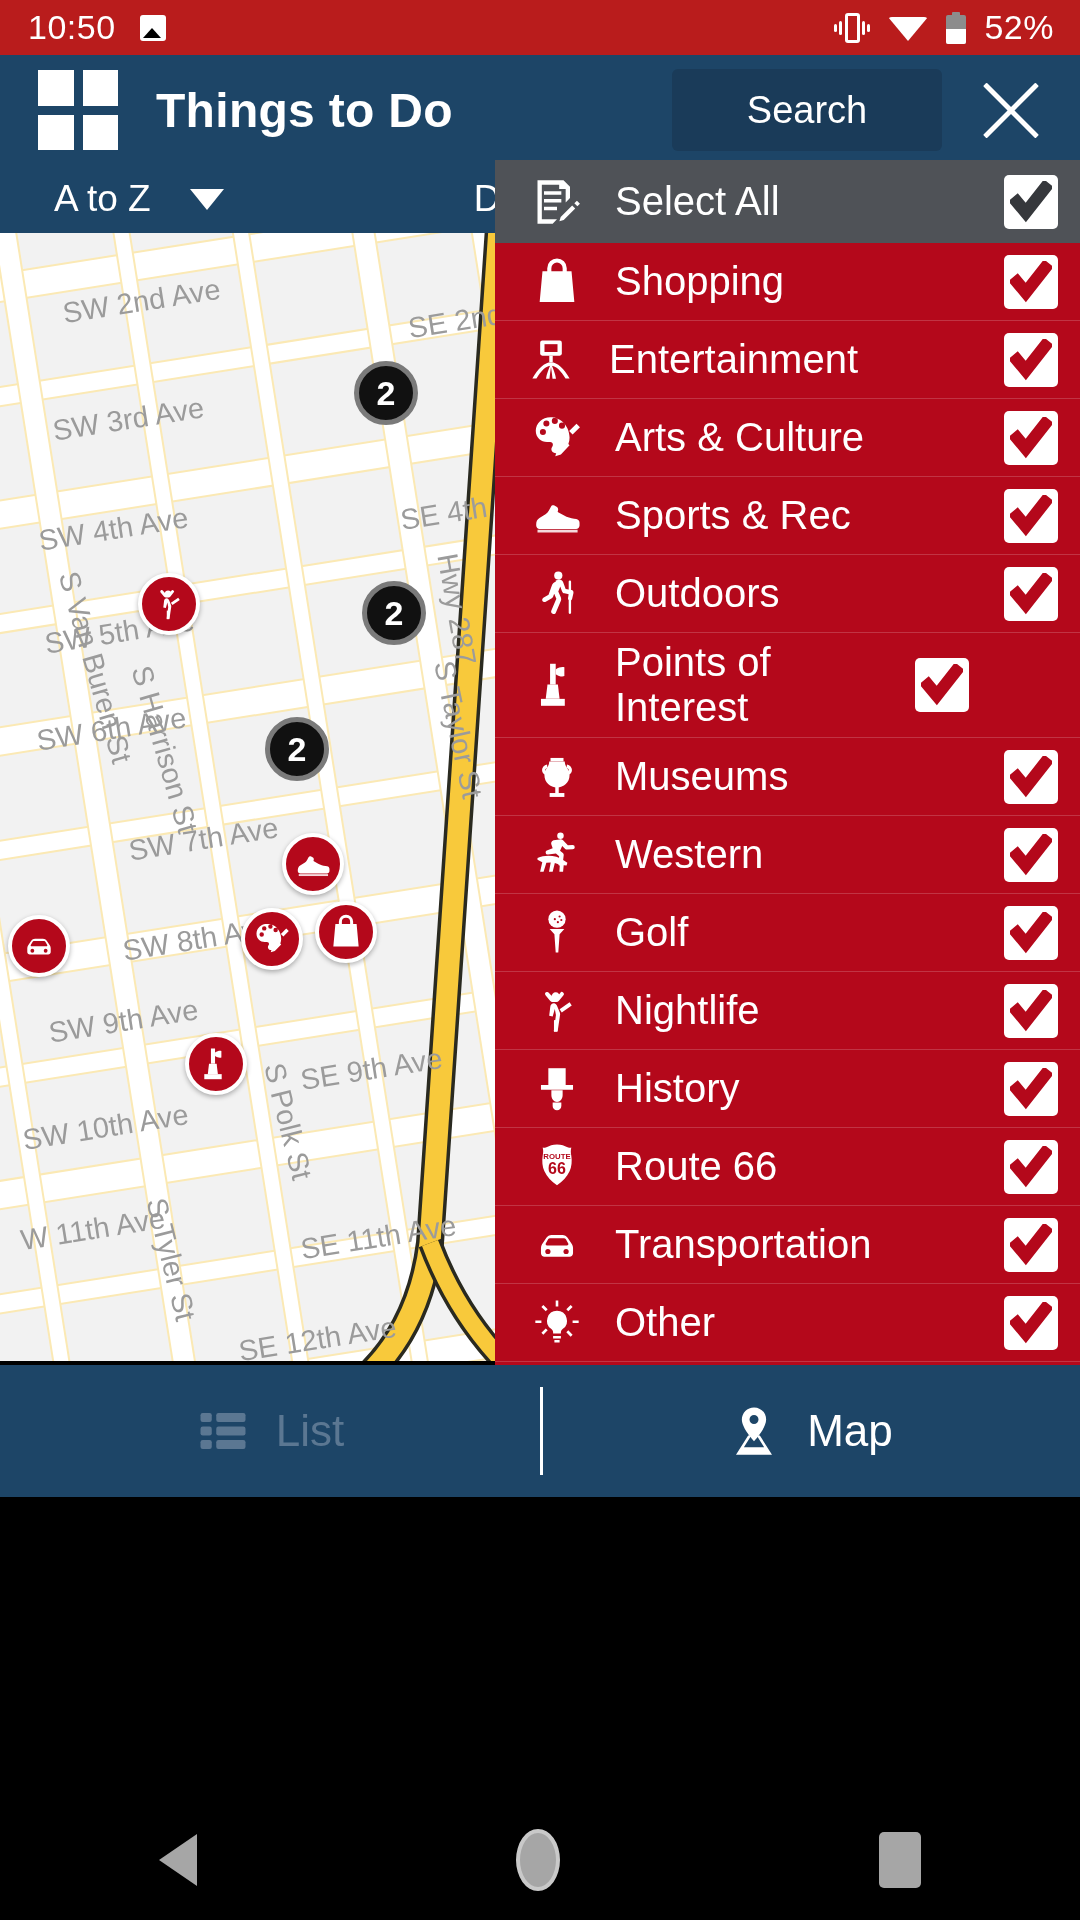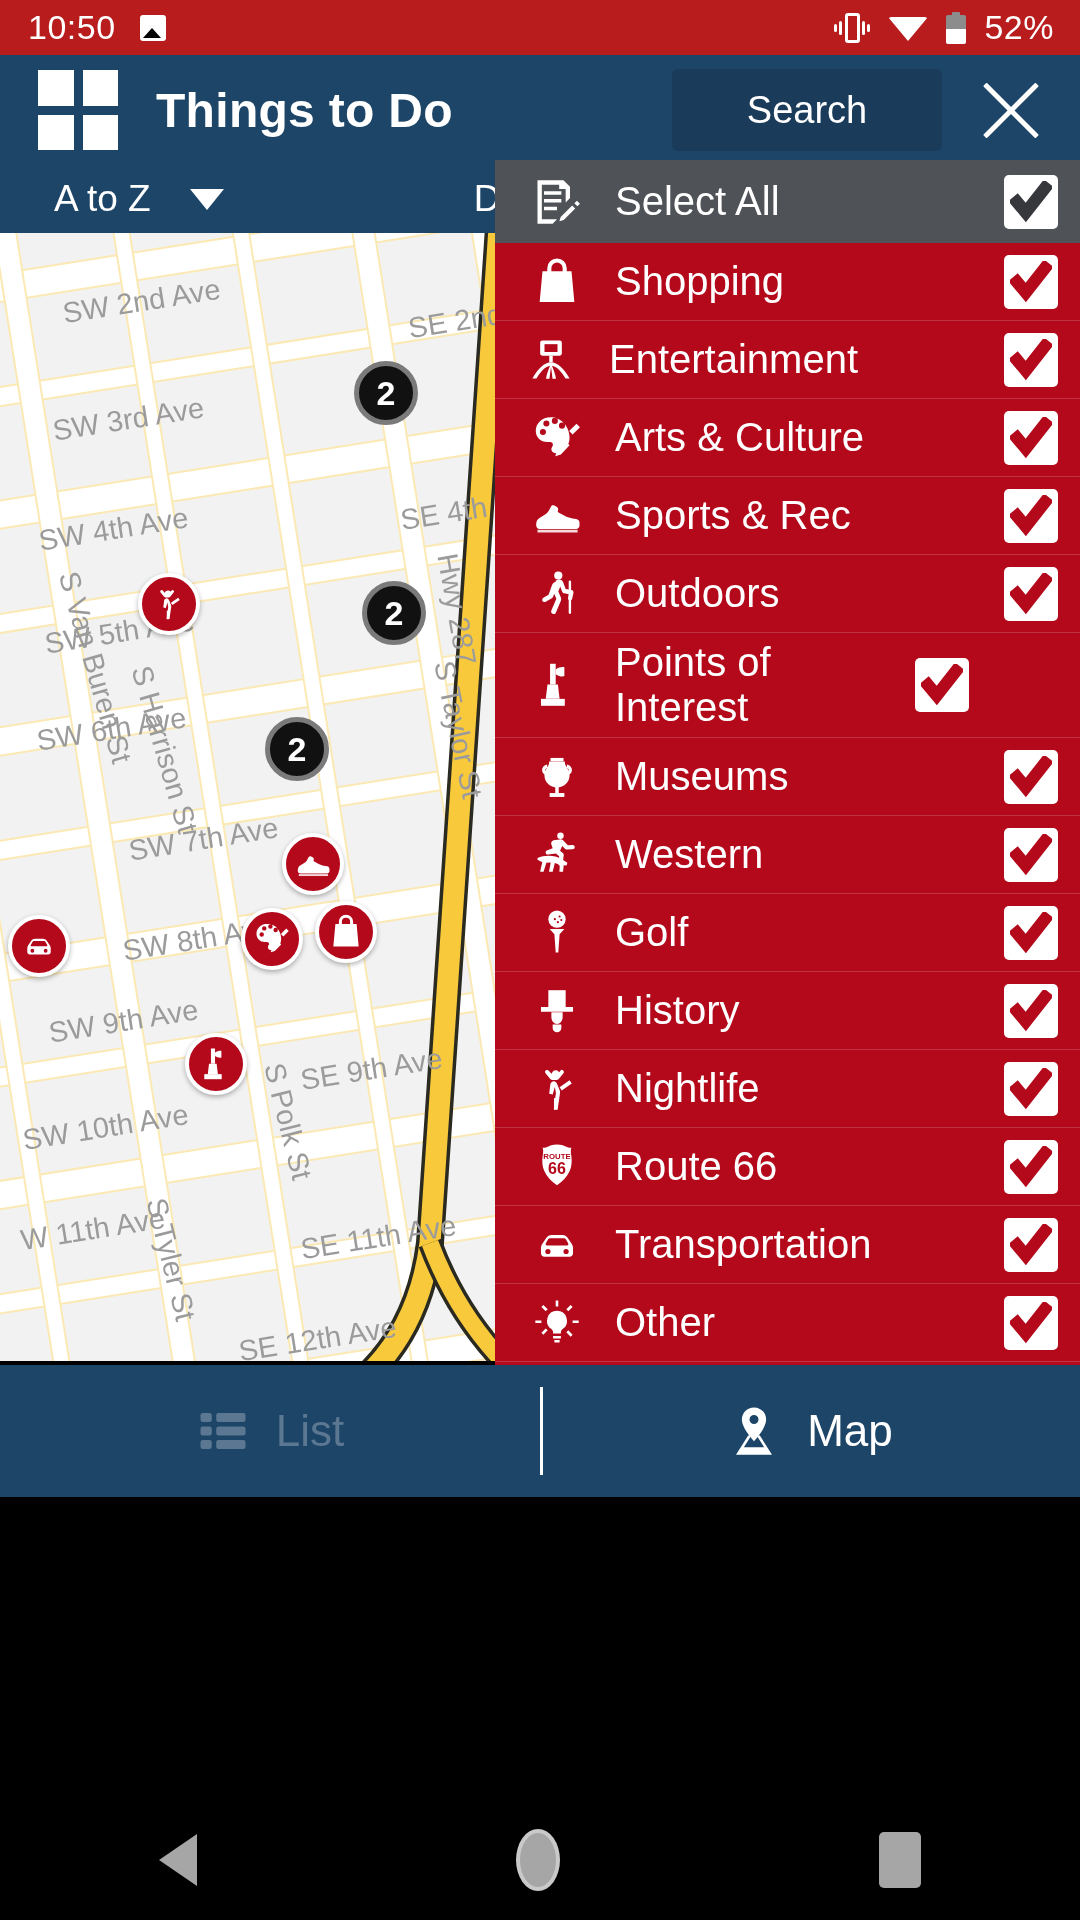--- a/index.html
+++ b/index.html
@@ -485,44 +485,44 @@
           <div class="flabel">Golf</div>
           <div class="checkbox">
             <svg viewBox="0 0 24 24">
               <polyline class="ck-red" points="4,12 9,18 20,4"></polyline>
             </svg>
           </div>
         </div>
         <div class="filter-row" style="height: 78px;">
           <div class="ficon">
             <svg viewBox="0 0 24 24">
-              <path d="M8 2.4h8v7.8H8z"></path>
-              <path d="M4.6 10.2h14.8v2.2H4.6z"></path>
-              <path d="M9.4 12.6h5.2v2.2c0 1.8-1.2 3.2-2.6 3.2s-2.6-1.4-2.6-3.2z"></path>
-              <path d="M10 18.2h4v1.6a2 2 0 0 1-4 0z"></path>
-            </svg>
-          </div>
-          <div class="flabel">History</div>
-          <div class="checkbox">
-            <svg viewBox="0 0 24 24">
-              <polyline class="ck-red" points="4,12 9,18 20,4"></polyline>
-            </svg>
-          </div>
-        </div>
-        <div class="filter-row" style="height: 78px;">
-          <div class="ficon">
-            <svg viewBox="0 0 24 24">
               <circle cx="11.4" cy="5.4" r="2"></circle>
               <path d="M7.4 3.2a.9.9 0 0 0-.7 1.5l2.1 2.6c.3.4.8.6 1.3.6h1.6c.5 0 .9-.2 1.2-.6l2-2.5a.9.9 0 1 0-1.4-1.1l-1.7 2.1h-1.6L8.2 3.6a.9.9 0 0 0-.8-.4z"></path>
               <path d="M10.6 8.4c-.9 0-1.6.7-1.7 1.6l-.5 4.2 1.6.3 1-3.4.5 2.8-1 7.4h1.8l1.1-7.4c.1-.5 0-1-.2-1.4l-1-2.5c-.3-.9-1-1.6-1.6-1.6z"></path>
               <path d="M13.2 11.2 17.8 8l1 1.5-4.6 3.2z"></path>
               <path d="M10.6 16.2h1.6v5.4h-1.6z"></path>
             </svg>
           </div>
           <div class="flabel">Nightlife</div>
+          <div class="checkbox">
+            <svg viewBox="0 0 24 24">
+              <polyline class="ck-red" points="4,12 9,18 20,4"></polyline>
+            </svg>
+          </div>
+        </div>
+        <div class="filter-row" style="height: 78px;">
+          <div class="ficon">
+            <svg viewBox="0 0 24 24">
+              <path d="M8 2.4h8v7.8H8z"></path>
+              <path d="M4.6 10.2h14.8v2.2H4.6z"></path>
+              <path d="M9.4 12.6h5.2v2.2c0 1.8-1.2 3.2-2.6 3.2s-2.6-1.4-2.6-3.2z"></path>
+              <path d="M10 18.2h4v1.6a2 2 0 0 1-4 0z"></path>
+            </svg>
+          </div>
+          <div class="flabel">History</div>
           <div class="checkbox">
             <svg viewBox="0 0 24 24">
               <polyline class="ck-red" points="4,12 9,18 20,4"></polyline>
             </svg>
           </div>
         </div>
         <div class="filter-row" style="height: 78px;">
           <div class="ficon">
             <svg viewBox="0 0 24 24">
               <path d="M12 1.6c2 0 3.6.6 4.6 1.2.7.5 1.4.4 2 .2-.3 1.2-.3 2.4 0 3.8.4 2.4.2 5-.8 7.2-1.2 2.6-3.2 4.8-5.8 6.4-2.6-1.6-4.6-3.8-5.8-6.4-1-2.2-1.2-4.8-.8-7.2.3-1.4.3-2.6 0-3.8.6.2 1.3.3 2-.2C8.4 2.2 10 1.6 12 1.6z" fill="#fff"></path>

